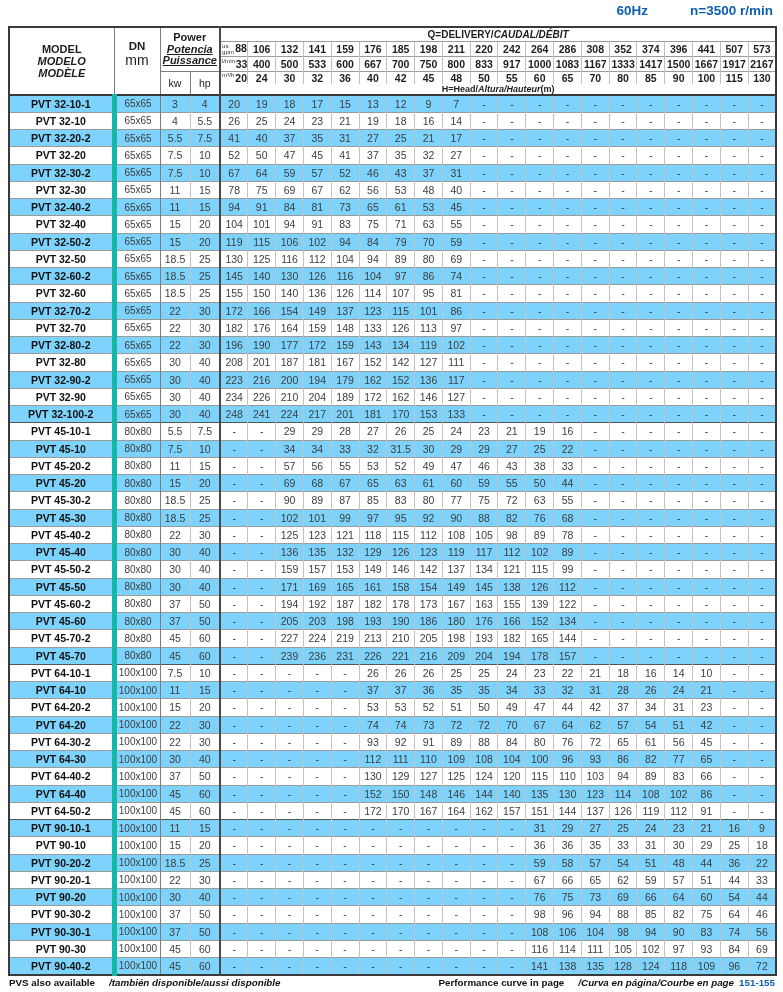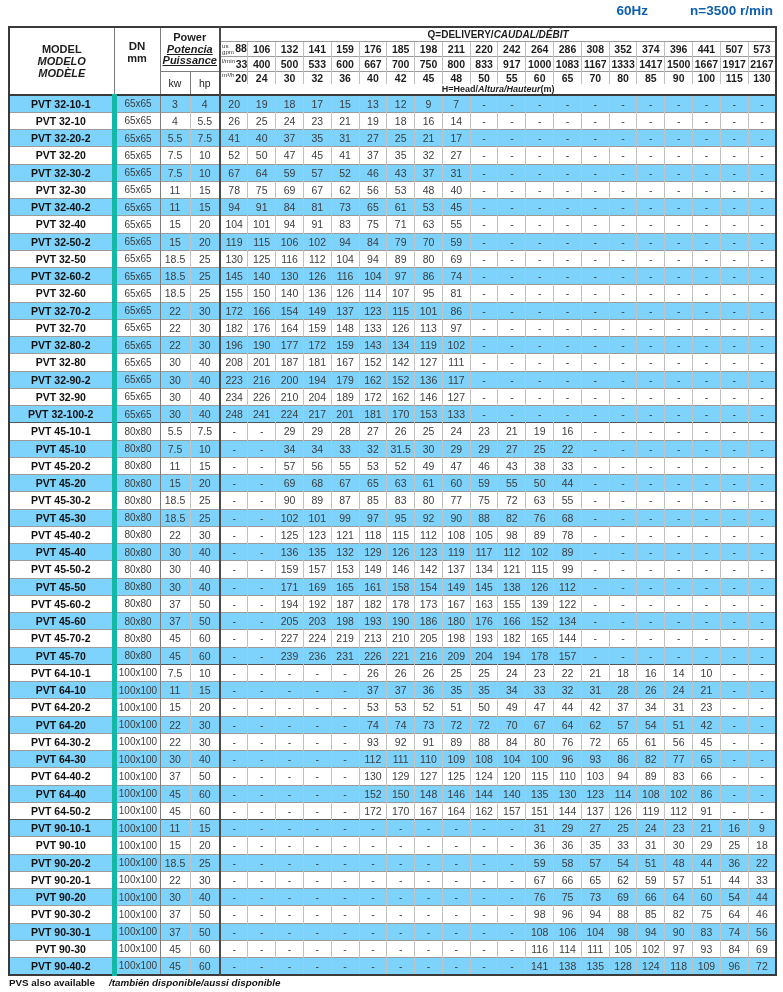--- a/index.html
+++ b/index.html
@@ -25,21 +25,21 @@
   .hr1 { height:14px; } .hr2 { height:15px; } .hr3 { height:15px; } .hr4 { height:13px; } .hr5 { height:9px; }
 
   th.lhead { border:1px solid #7d7d7d; background:#fff; color:#1d1d1d; }
   .model-head { line-height:12px; font-size:11px; }
   .model-head .es, .model-head .fr { font-style:italic; }
   .model-head span { display:block; font-weight:bold; }
 
   .dn-head { vertical-align:top; }
   .dn-head .inner { height:100%; display:flex; flex-direction:column; justify-content:space-between; align-items:center; padding:12px 0 1px 0; }
   .dn-head .dn-l { font-weight:bold; font-size:11.5px; }
-  .dn-head .dn-u { font-size:11px; font-weight:bold; }
+  .dn-head .dn-u { font-size:14px; font-weight:normal; }
 
   .power-head { line-height:11.5px; font-size:11px; }
   .power-head span { display:block; font-weight:bold; }
   .power-head .es, .power-head .fr { font-style:italic;text-decoration:underline; }
   .kwhp { font-size:10.5px; color:#1d1d1d; border:1px solid #7d7d7d; border-bottom:none; }
 
   .q-title { font-size:10px; font-weight:bold; color:#1d1d1d; border-bottom:1px solid #9b9b9b; border-left:2px solid #4a4a4a; }
   .q-title .i { font-style:italic;margin-top:20px; }
   .h-title { font-size:9px; font-weight:bold; color:#1d1d1d; border-left:2px solid #4a4a4a; }
   .h-title .i { font-style:italic; }
@@ -1534,13 +1534,16 @@
         <td class="hcell">96</td>
         <td class="hcell">72</td>
       </tr>
     </tbody>
 </table>
 
 <div class="footer">
   <div>
     <span class="b">PVS also available</span><span class="i">/también disponible/aussi disponible</span>
   </div>
+  <div>
+    <span class="b">Performance curve in page</span><span class="i">/Curva en página/Courbe en page</span><span class="pages">151-155</span>
+  </div>
 </div>
 
 </body></html>

